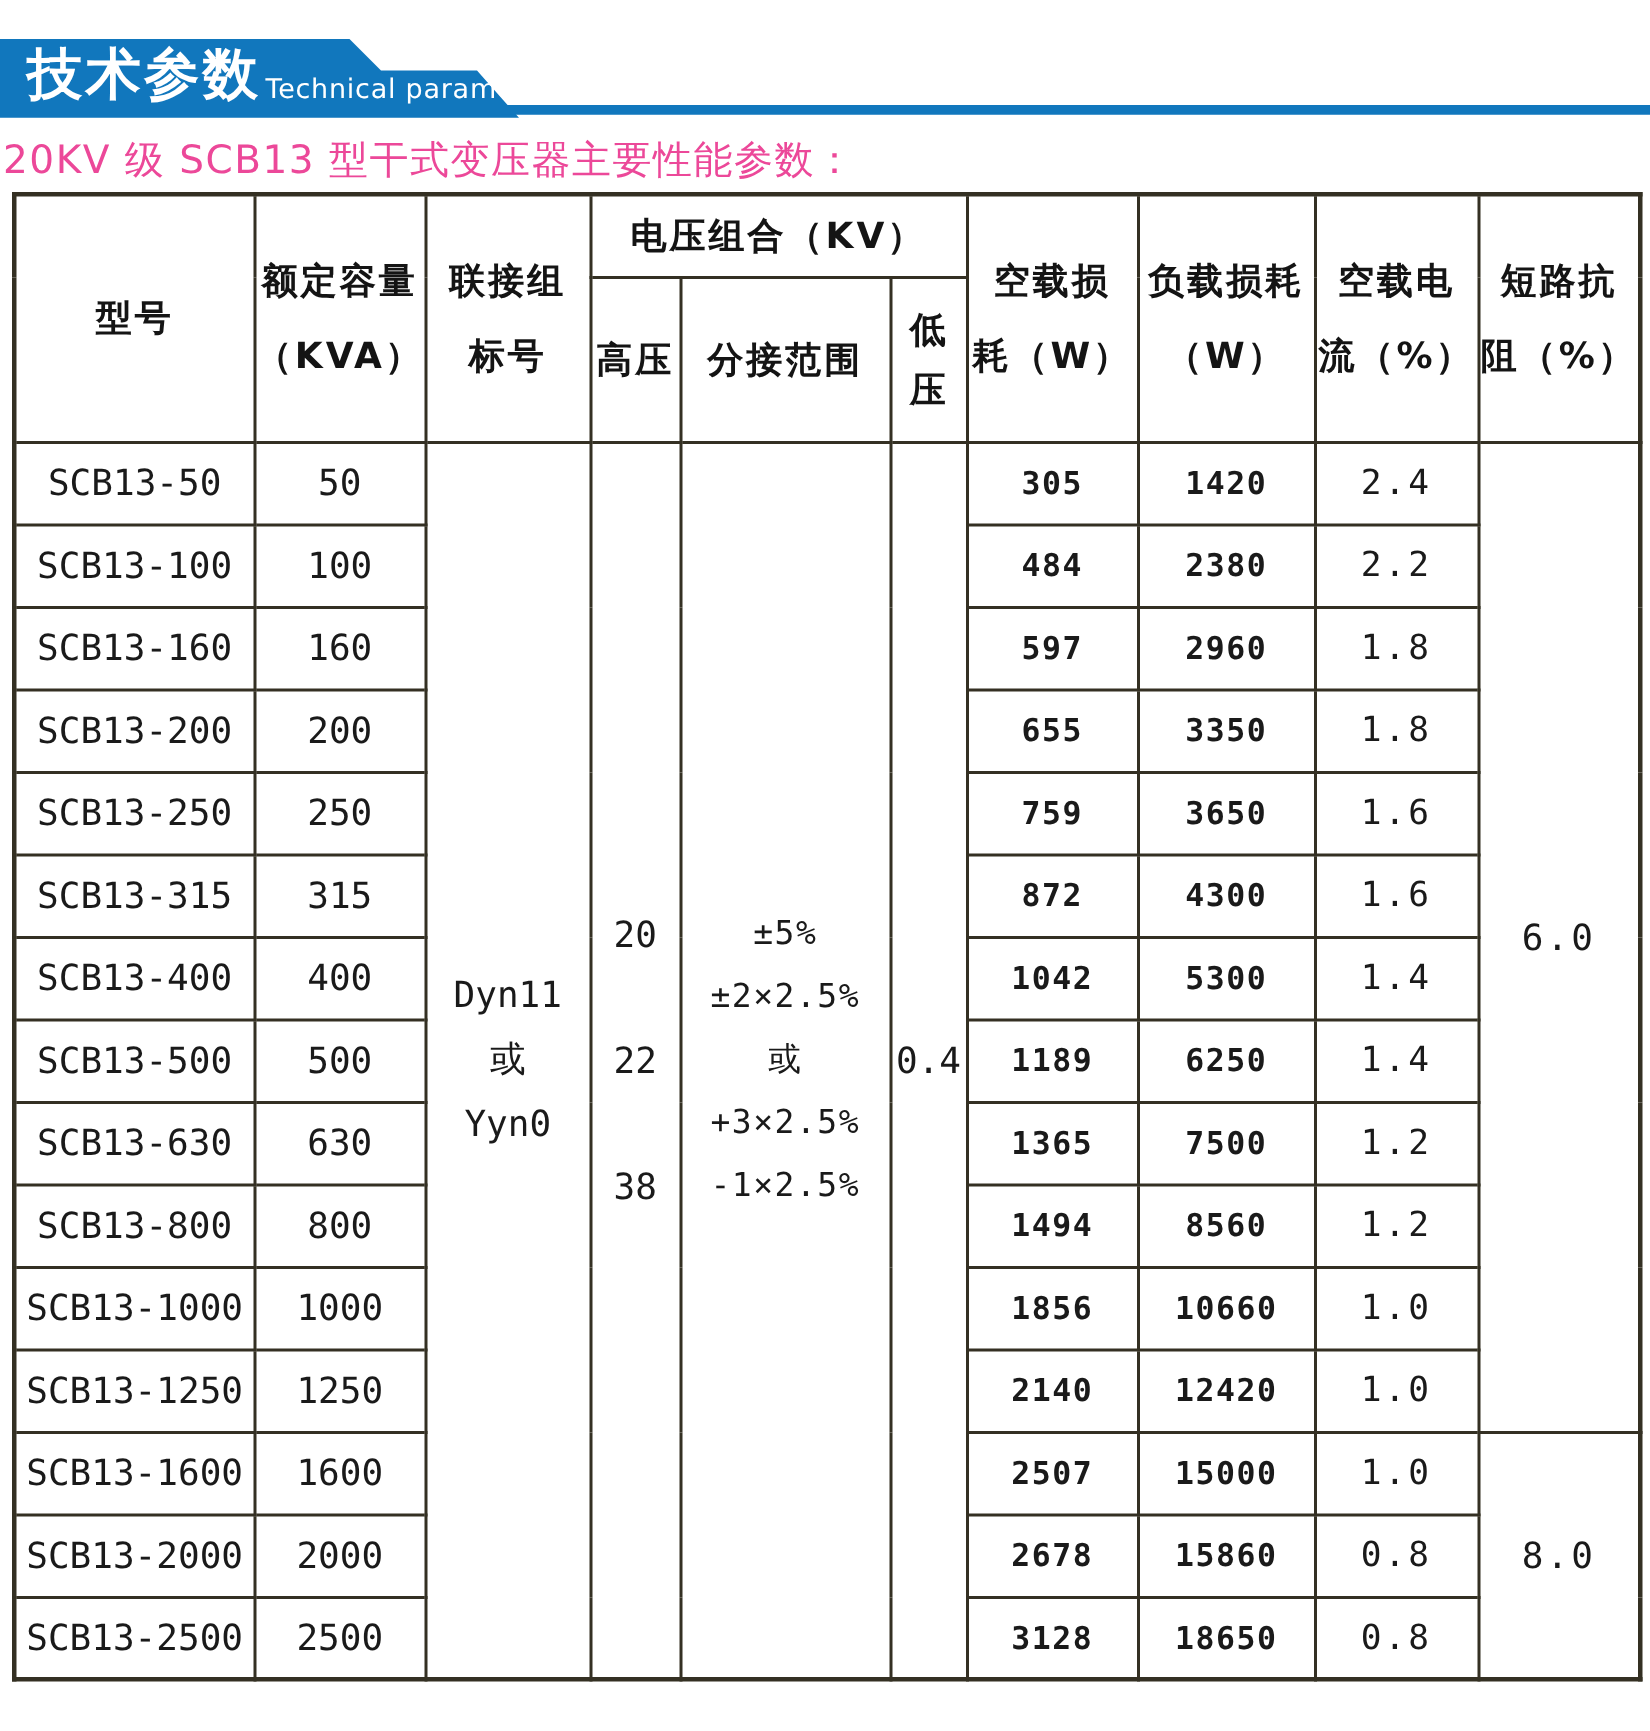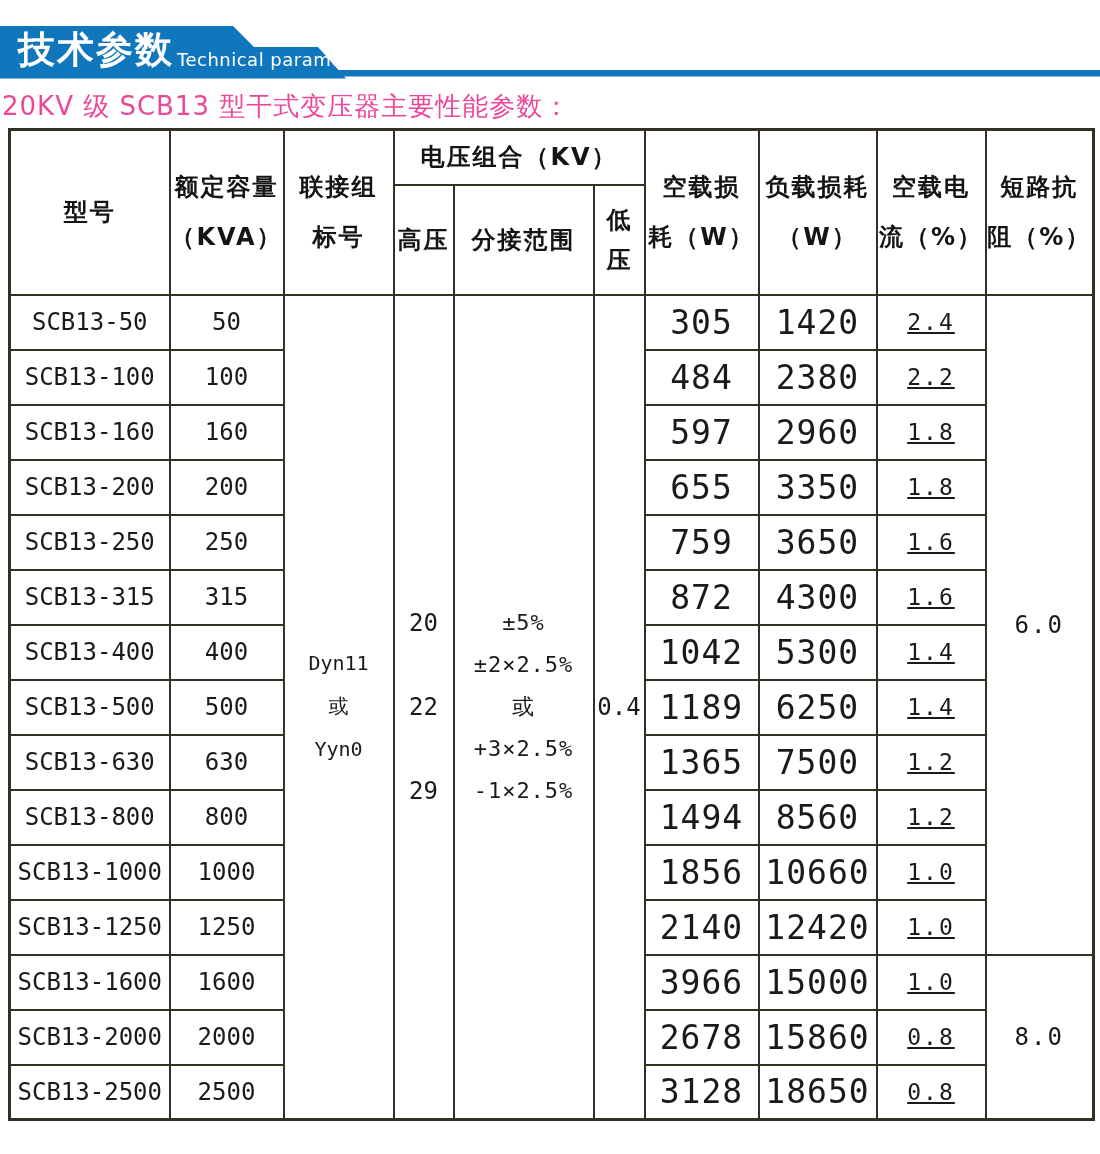--- a/index.html
+++ b/index.html
@@ -33,24 +33,24 @@
     border:2px solid #343023;padding:0;text-align:center;vertical-align:middle;
     overflow:hidden;
   }
   table{border:3px solid #343023;}
   th{font-weight:bold;font-size:24px;letter-spacing:2px;color:#141414;}
   .hline{line-height:50px;}
   .hline2{line-height:40px;letter-spacing:1px;}
   td{font-family:"DejaVu Sans Mono","DejaVu Sans",monospace;}
   .model-cell{font-size:24px;letter-spacing:0;}
   .kva-cell{font-size:24px;}
-  .nll-cell,.ll-cell{font-size:33px;font-weight:normal;letter-spacing:1px;margin-left:15px;}
-  .nlc-cell{font-size:23px;letter-spacing:2px;text-decoration:underline;}
+  .nll-cell,.ll-cell{font-size:21px;font-weight:bold;letter-spacing:1px;margin-left:15px;}
+  .nlc-cell{font-size:23px;letter-spacing:2px;}
   .imp-cell{font-size:24px;letter-spacing:2px;}
-  .conn-cell{font-size:20px;}
+  .conn-cell{font-size:24px;}
   .conn-cell .line{line-height:43px;}
   .hv-cell{font-size:24px;}
   .hv-cell .line{line-height:84px;}
   .tap-cell{font-size:22px;letter-spacing:1px;}
   .tap-cell .line{line-height:42px;}
   .lv-cell{font-size:24px;}
 </style>
 </head>
 <body>
 
@@ -130,21 +130,21 @@
       <td class="model-cell">SCB13-50</td>
       <td class="kva-cell">50</td>
       <td rowspan="15" class="conn-cell">
         <div class="line">Dyn11</div>
         <div class="line">或</div>
         <div class="line">Yyn0</div>
       </td>
       <td rowspan="15" class="hv-cell">
         <div class="line">20</div>
         <div class="line">22</div>
-        <div class="line">29</div>
+        <div class="line">38</div>
       </td>
       <td rowspan="15" class="tap-cell">
         <div class="line">±5%</div>
         <div class="line">±2×2.5%</div>
         <div class="line">或</div>
         <div class="line">+3×2.5%</div>
         <div class="line">-1×2.5%</div>
       </td>
       <td rowspan="15" class="lv-cell">0.4</td>
       <td class="nll-cell">305</td>
@@ -225,21 +225,21 @@
     <tr style="height:55px">
       <td class="model-cell">SCB13-1250</td>
       <td class="kva-cell">1250</td>
       <td class="nll-cell">2140</td>
       <td class="ll-cell">12420</td>
       <td class="nlc-cell">1.0</td>
     </tr>
     <tr style="height:55px">
       <td class="model-cell">SCB13-1600</td>
       <td class="kva-cell">1600</td>
-      <td class="nll-cell">3966</td>
+      <td class="nll-cell">2507</td>
       <td class="ll-cell">15000</td>
       <td class="nlc-cell">1.0</td>
       <td rowspan="3" class="imp-cell">8.0</td>
     </tr>
     <tr style="height:55px">
       <td class="model-cell">SCB13-2000</td>
       <td class="kva-cell">2000</td>
       <td class="nll-cell">2678</td>
       <td class="ll-cell">15860</td>
       <td class="nlc-cell">0.8</td>

